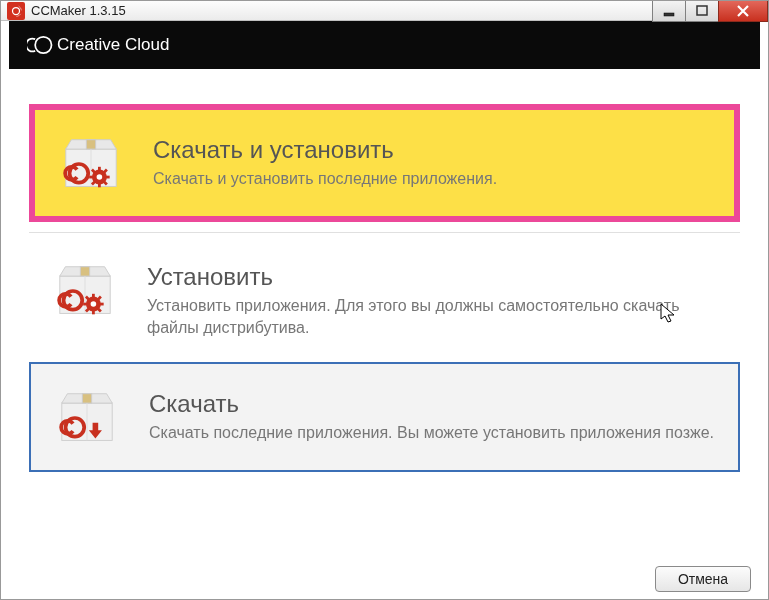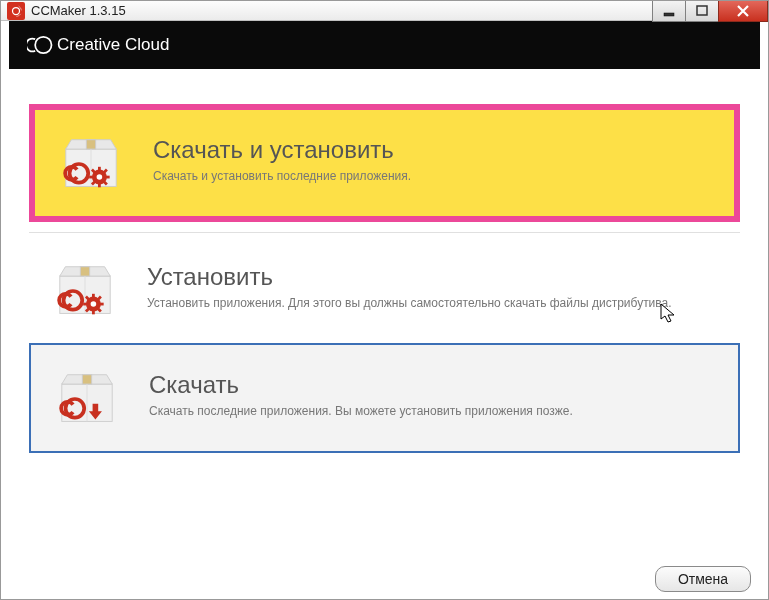--- a/index.html
+++ b/index.html
@@ -99,36 +99,36 @@
     margin-top: 2px;
   }
   .opt-text { flex: 1; padding-top: 2px; }
   .opt-title {
     font-size: 24px;
     color: #555;
     font-weight: 400;
     margin-bottom: 4px;
   }
   .opt-desc {
-    font-size: 12px;
+    font-size: 16px;
     color: #777;
     line-height: 1.35;
   }
 
   .footer {
     position: absolute;
     bottom: 8px; right: 18px;
   }
   .btn {
     min-width: 96px;
     padding: 4px 16px;
     font-size: 14px;
     background: linear-gradient(to bottom, #fcfcfc, #e6e6e6);
     border: 1px solid #8a8a8a;
-    border-radius: 10px;
+    border-radius: 4px;
     cursor: pointer;
     color: #222;
   }
   .cursor {
     position: absolute;
     left: 660px; top: 303px;
     pointer-events: none;
   }
 </style>
 </head>

